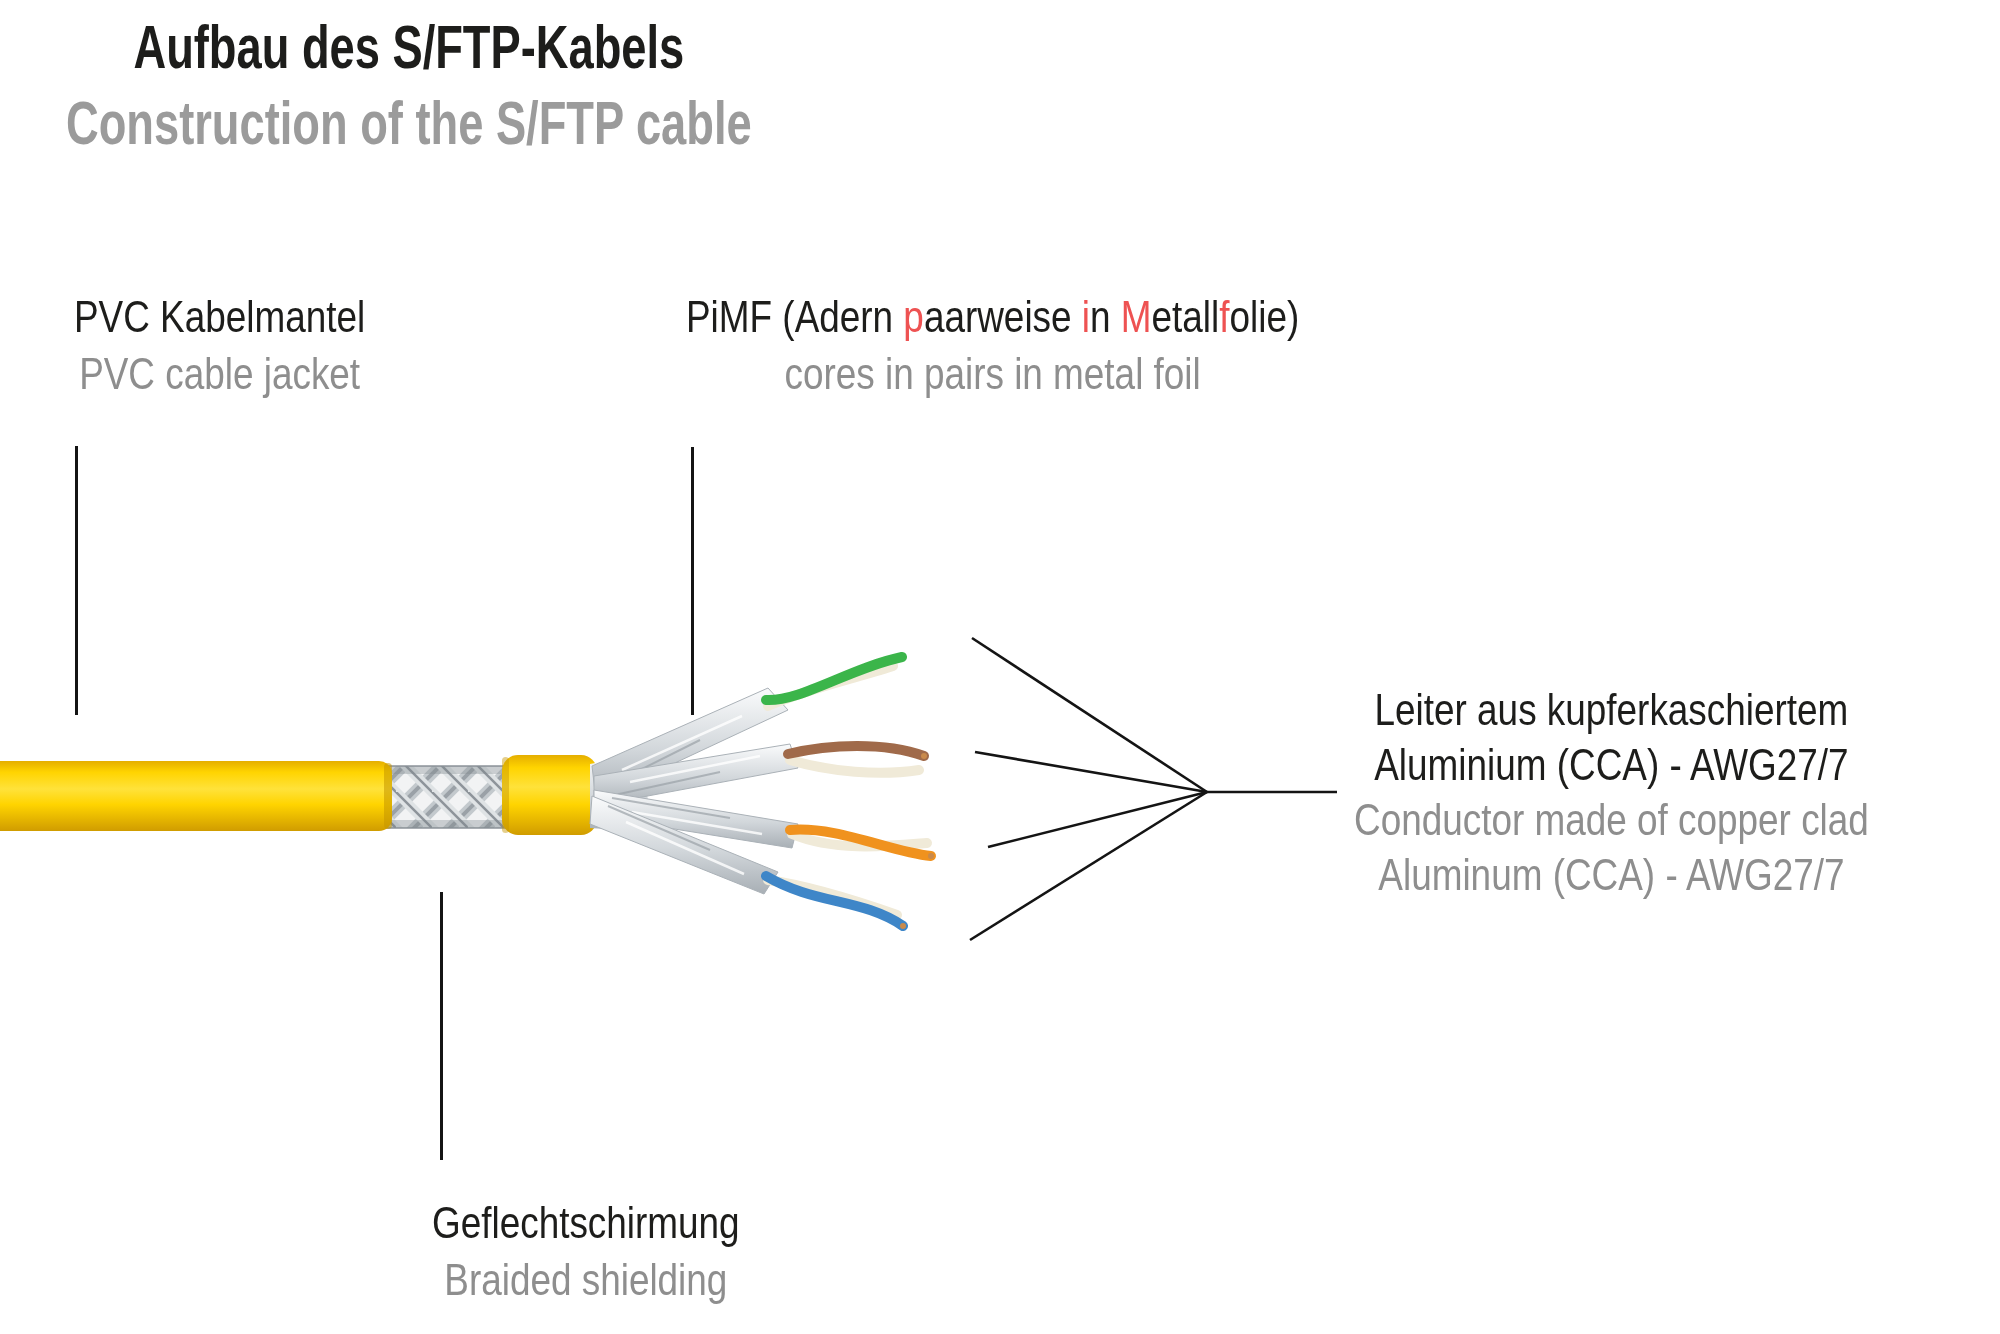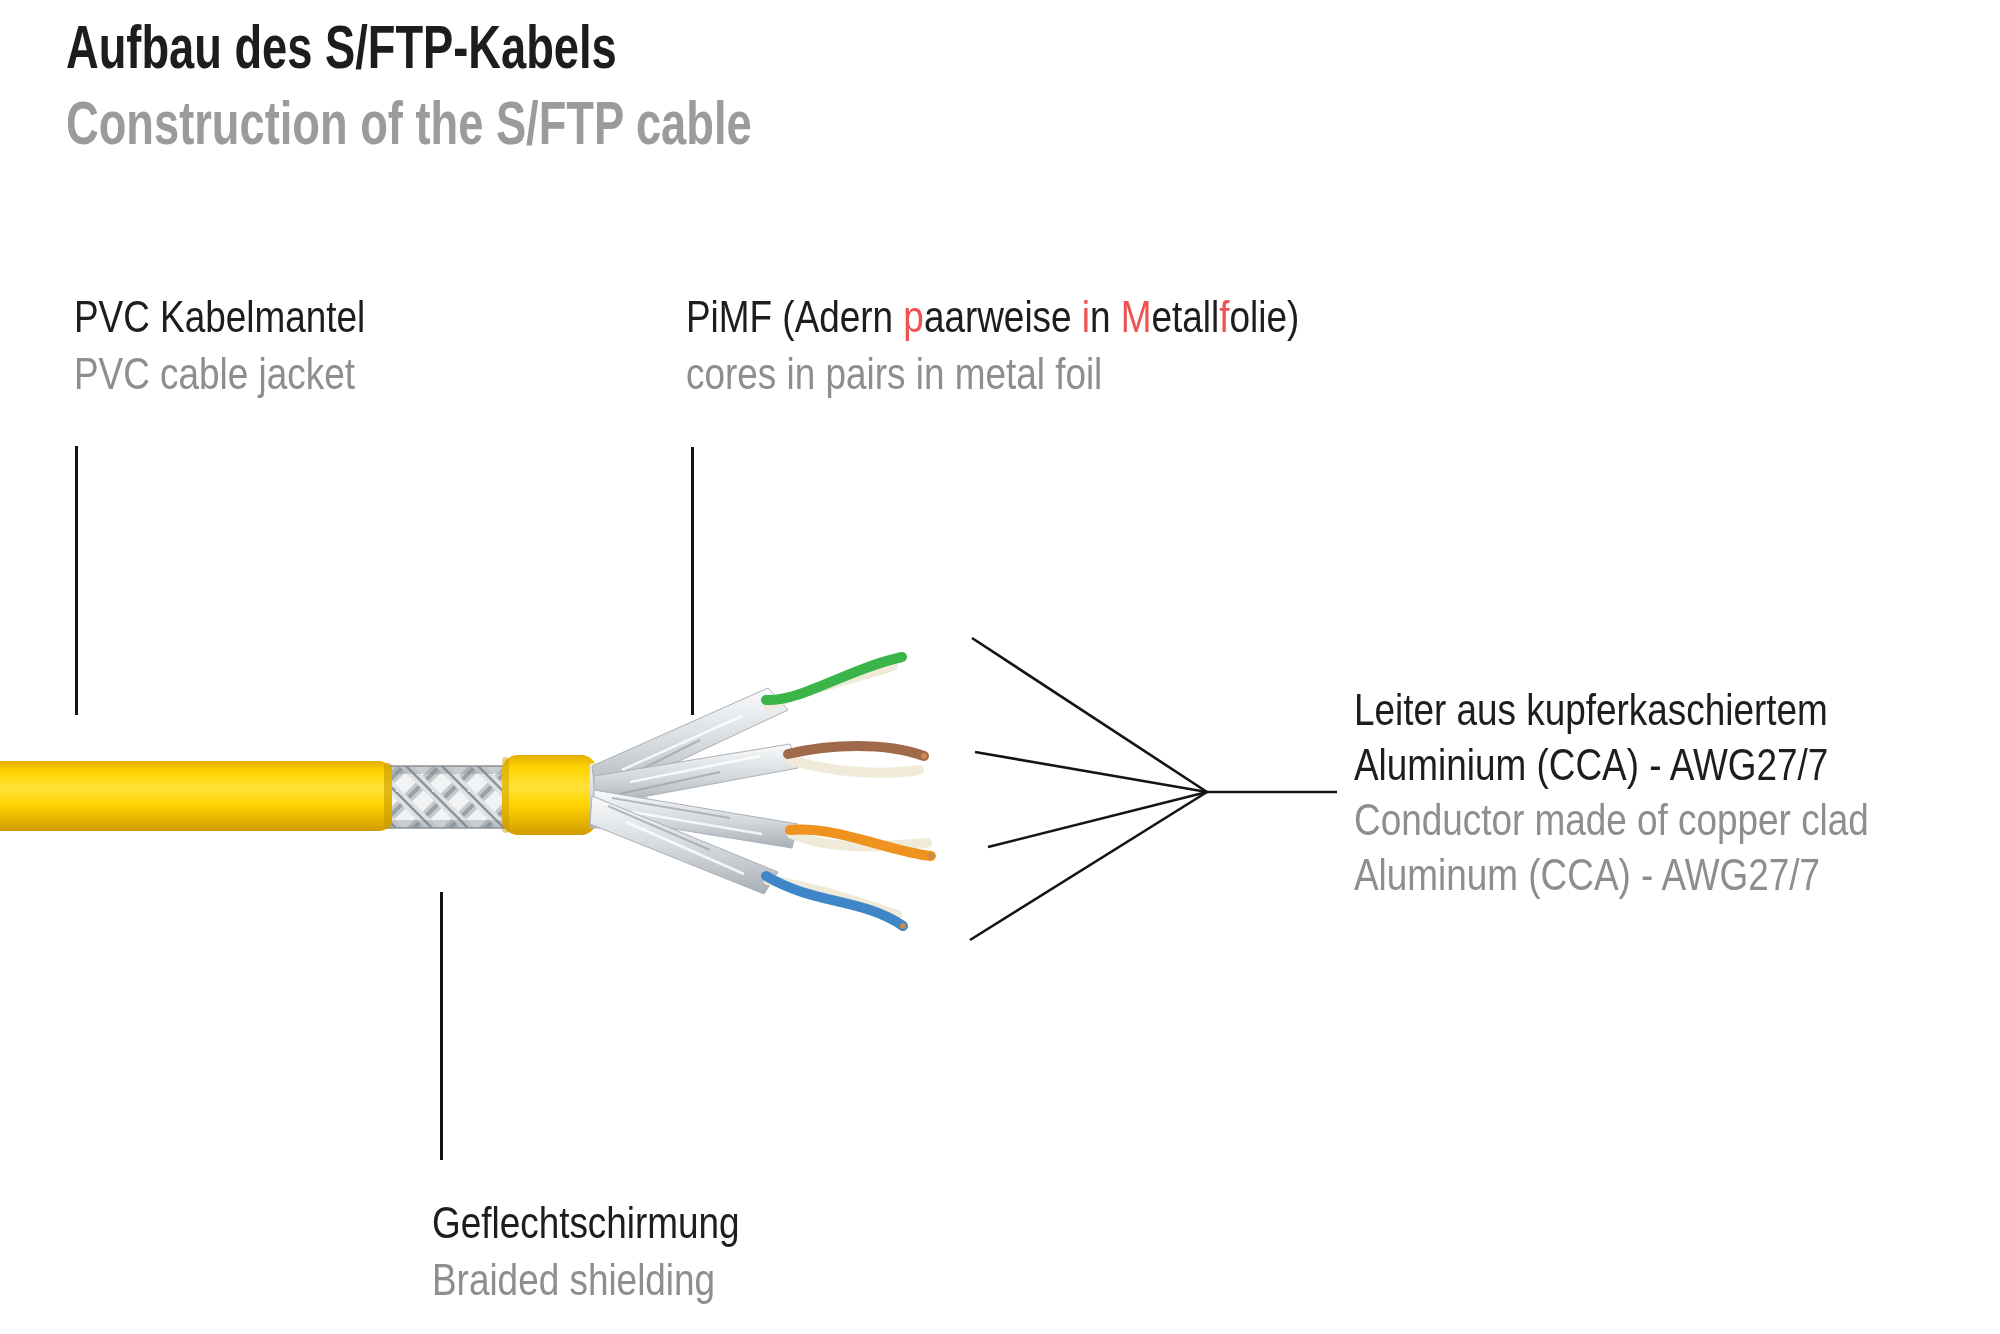--- a/index.html
+++ b/index.html
@@ -2,21 +2,21 @@
 <html style="--c-text_black: #1d1d1b; --c-text_gray: #8e8e8e; --c-subtitle_gray: #9b9b9b; --c-accent_red: #ee5252; --c-jacket_yellow: #ffd400; --c-foil_silver: #d7dbde; --c-wire_green: #3bb54a; --c-wire_brown: #a06a4a; --c-wire_orange: #f0921e; --c-wire_blue: #3e86c8; --c-wire_cream: #f0ead8; --c-line_black: #141414;"><head>
 <meta charset="utf-8">
 <style>
   html,body{margin:0;padding:0;}
   body{
     width:2000px;height:1334px;
     background:#ffffff;
     font-family:"Liberation Sans", sans-serif;
     overflow:hidden;position:relative;
   }
-  .stage{position:absolute;inset:0;width:2000px;height:1334px;}
+  .stage{position:absolute;inset:0;width:2000px;height:1334px;text-align:center;}
 
   
   .title-block{position:absolute;left:66px;top:16px;transform:scaleX(.73);transform-origin:left top;white-space:nowrap;}
   .title-de{font-size:62px;line-height:62px;font-weight:700;color:var(--c-text_black,#1d1d1b);letter-spacing:0;}
   .title-en{font-size:62px;line-height:62px;font-weight:700;color:var(--c-subtitle_gray,#9b9b9b);margin-top:14px;}
 
   
   .callout{position:absolute;transform:scaleX(.82);transform-origin:left top;white-space:nowrap;}
   .callout .de{font-size:45px;line-height:57px;color:var(--c-text_black,#1d1d1b);}
   .callout .en{font-size:45px;line-height:57px;color:var(--c-text_gray,#8e8e8e);}

